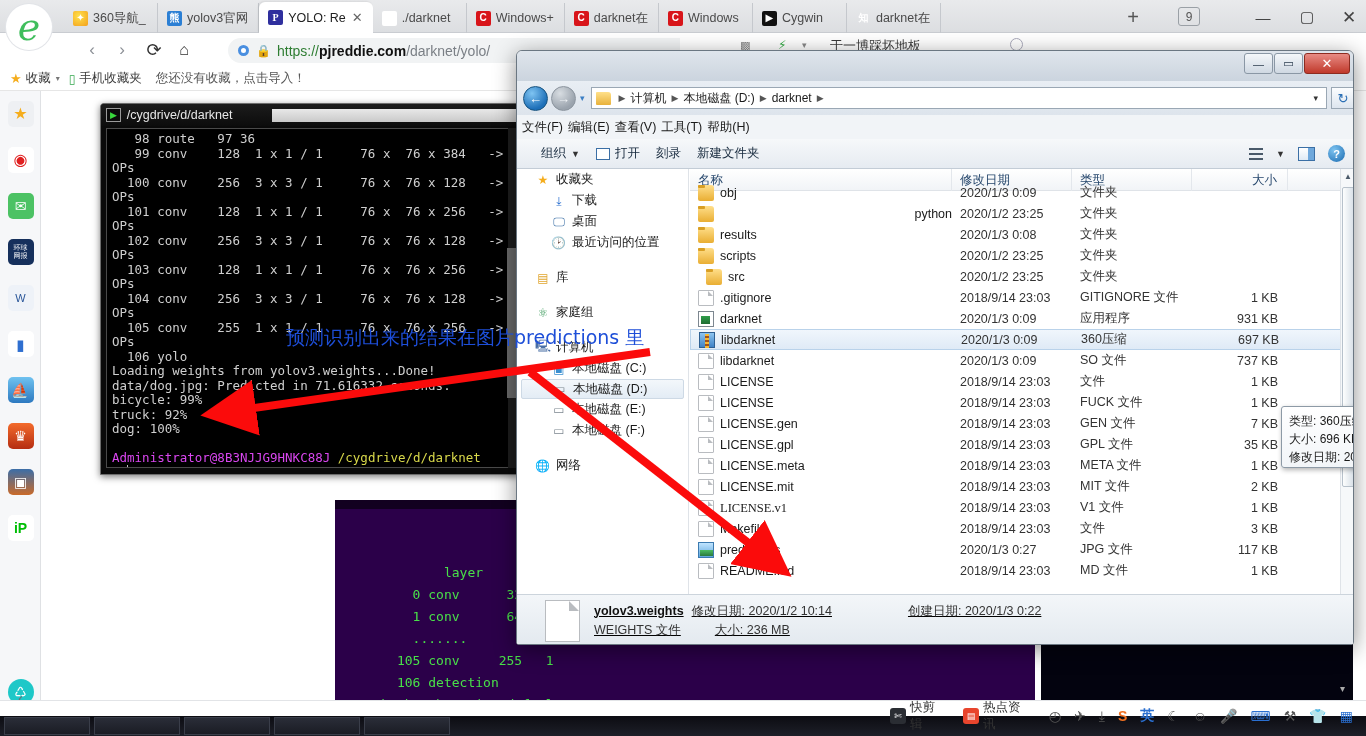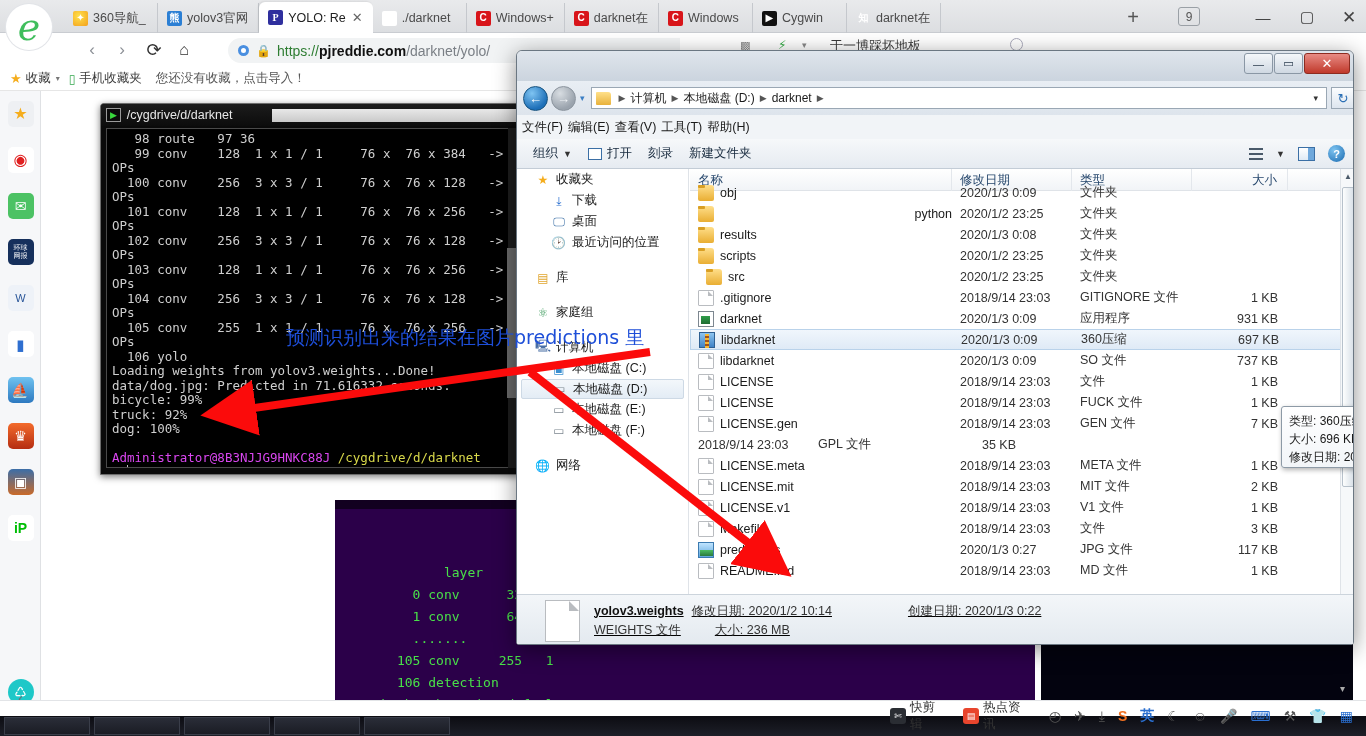--- a/index.html
+++ b/index.html
@@ -172,21 +172,21 @@
                 display: flex; align-items: center; justify-content: center; color: #2a6fb5; font-size: 13px; }
   .searchbox { width: 215px; height: 22px; margin: 0 6px 0 4px; background: #fff; border: 1px solid #9aa7b4;
                display: flex; align-items: center; padding: 0 5px; font-size: 12px; color: #8a8a8a; font-style: italic; }
   .searchbox .mag { margin-left: auto; color: #2a6fb5; font-style: normal; font-size: 13px; }
 
   .ex-menubar { position: absolute; left: 0; top: 64px; width: 838px; height: 24px;
                 background: #f1f4f7; display: flex; align-items: center; font-size: 12.5px; color: #1a1a1a; }
   .ex-menubar span { margin-left: 5px; }
   .ex-toolbar { position: absolute; left: 0; top: 88px; width: 838px; height: 30px;
                 background: linear-gradient(#f6f8fa,#e6ebf1); border-bottom: 1px solid #c3ccd6;
-                display: flex; align-items: center; font-size: 12.5px; color: #15283c; }
+                display: flex; align-items: center; font-size: 12.5px; color: #15283c; padding-left: 8px; }
   .ex-toolbar .tb { margin-left: 16px; display: flex; align-items: center; }
   .ex-toolbar .tb .cm { font-size: 9px; margin-left: 5px; color: #333; }
   .ex-toolbar .openico { width: 14px; height: 12px; border: 1px solid #3b6fa5; background: #fff; margin-right: 5px; }
   .ex-toolbar .right { margin-left: auto; display: flex; align-items: center; padding-right: 10px; }
   .ex-toolbar .right > * { margin-left: 13px; }
   .viewico { width: 14px; height: 12px; display:flex; flex-direction:column; justify-content:space-between; }
   .viewico i { display:block; height:2px; background:#4a5a6a; }
   .paneico { width: 17px; height: 14px; border: 1px solid #3b6fa5; background: linear-gradient(#fff,#dfeaf5); position: relative; }
   .paneico::after { content:''; position:absolute; right:0; top:0; bottom:0; width:6px; background:#6fa8dc; }
   .helpico { width: 17px; height: 17px; border-radius: 50%; background: radial-gradient(circle at 35% 30%, #7dc3f0, #1a6ab0);
@@ -719,20 +719,24 @@
             <div class="lrow">
               <div class="cell c-name" style="display: flex; align-items: center;">
                 <span class="fileico ic-doc"></span>
                 <span>LICENSE.gen</span>
               </div>
               <div class="cell c-date">2018/9/14 23:03</div>
               <div class="cell c-type">GEN 文件</div>
               <div class="cell c-size">7 KB</div>
             </div>
             <div class="lrow">
+              <div class="cell c-name" style="display: flex; align-items: center;">
+                <span class="fileico ic-doc"></span>
+                <span>LICENSE.gpl</span>
+              </div>
               <div class="cell c-date">2018/9/14 23:03</div>
               <div class="cell c-type">GPL 文件</div>
               <div class="cell c-size">35 KB</div>
             </div>
             <div class="lrow">
               <div class="cell c-name" style="display: flex; align-items: center;">
                 <span class="fileico ic-doc"></span>
                 <span>LICENSE.meta</span>
               </div>
               <div class="cell c-date">2018/9/14 23:03</div>
@@ -742,21 +746,21 @@
             <div class="lrow">
               <div class="cell c-name" style="display: flex; align-items: center;">
                 <span class="fileico ic-doc"></span>
                 <span>LICENSE.mit</span>
               </div>
               <div class="cell c-date">2018/9/14 23:03</div>
               <div class="cell c-type">MIT 文件</div>
               <div class="cell c-size">2 KB</div>
             </div>
             <div class="lrow">
-              <div class="cell c-name" style="display: flex; align-items: center;">
+              <div class="cell c-name" style="display: flex; align-items: flex-end; font-family: Liberation Serif, serif;">
                 <span class="fileico ic-doc"></span>
                 <span>LICENSE.v1</span>
               </div>
               <div class="cell c-date">2018/9/14 23:03</div>
               <div class="cell c-type">V1 文件</div>
               <div class="cell c-size">1 KB</div>
             </div>
             <div class="lrow">
               <div class="cell c-name" style="display: flex; align-items: center;">
                 <span class="fileico ic-doc"></span>

